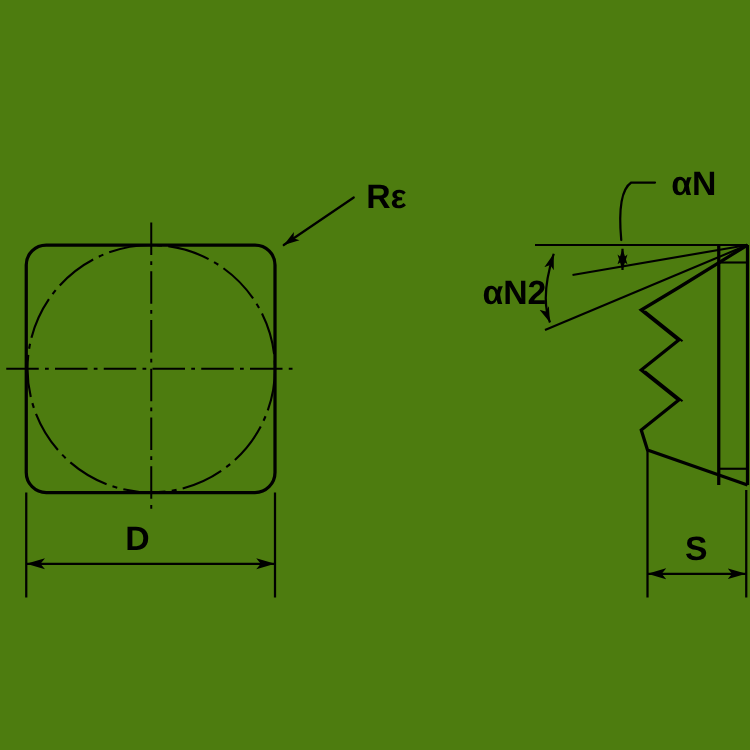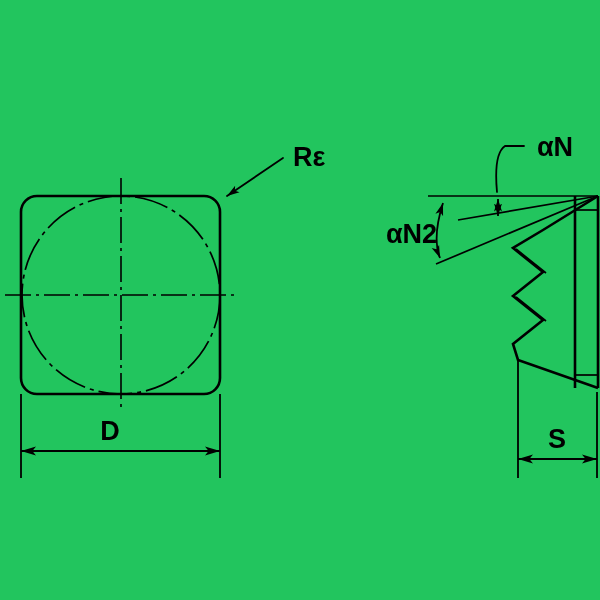--- a/index.html
+++ b/index.html
@@ -10,21 +10,21 @@
   body {
     width: 600px;
     height: 600px;
     font-family: "Liberation Sans", sans-serif;
     overflow: hidden;
   }
   #drawing-root {
     position: relative;
     width: 600px;
     height: 600px;
-    background: #22c55e;
+    background: #4d7c0f;
   }
   svg#technical-drawing {
     display: block;
     width: 600px;
     height: 600px;
   }
   .solid {
     fill: none;
     stroke: #000000;
     stroke-width: 2.6;

